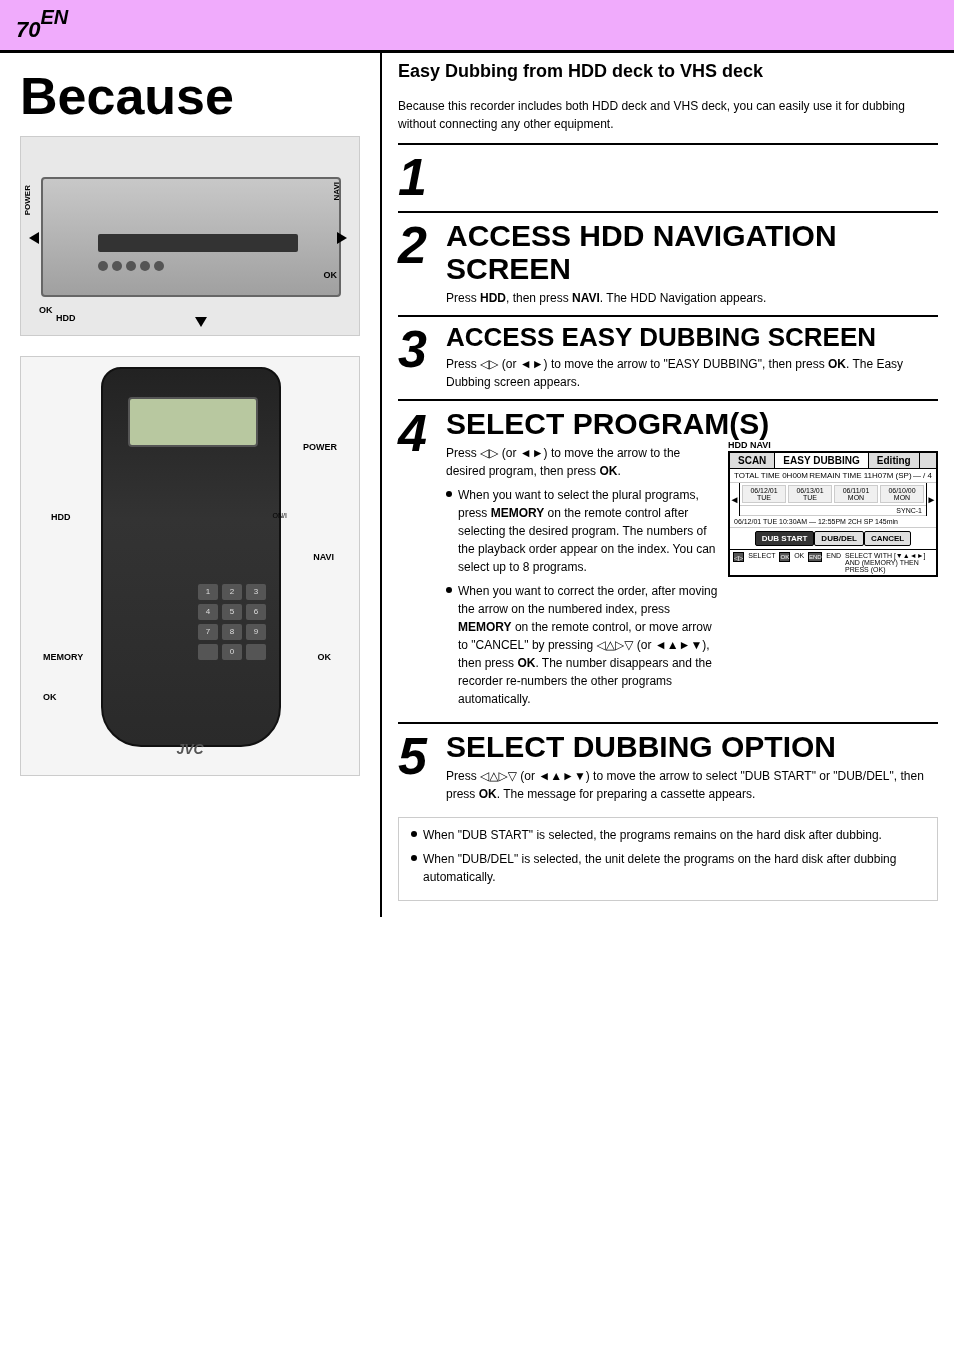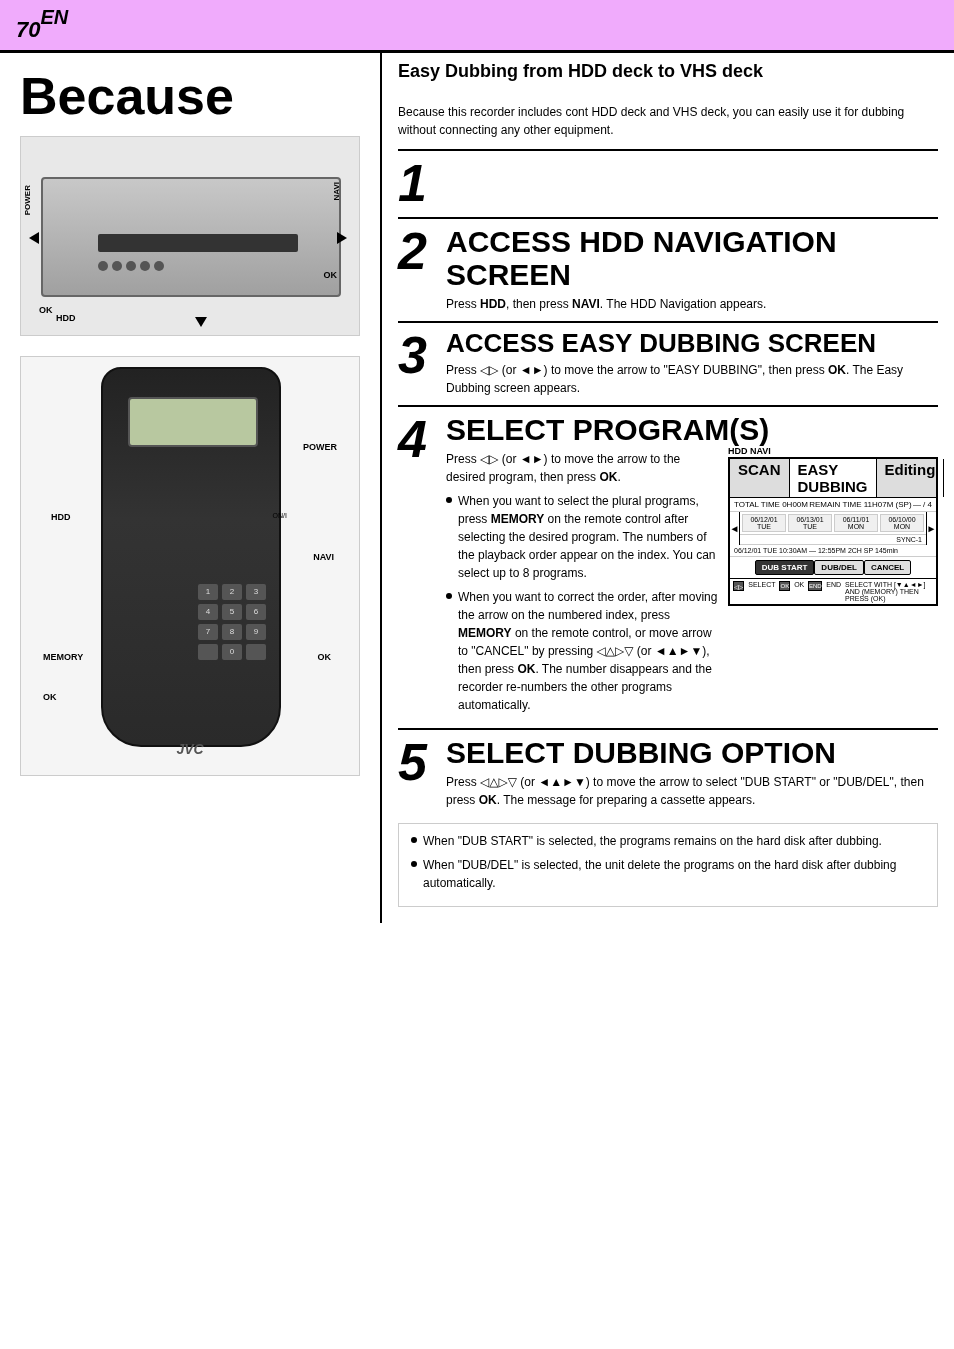--- a/index.html
+++ b/index.html
@@ -303,21 +303,21 @@
     .right-col {
       flex: 1;
       padding: 8px 16px 16px 16px;
       border-left: 2px solid #000;
     }
 
     .section-heading {
       font-size: 18px;
       font-weight: bold;
       color: #000;
-      margin-bottom: 20px;
+      margin-bottom: 14px;
       line-height: 1.2;
     }
 
     .section-desc {
       font-size: 12px;
       color: #000;
       margin-bottom: 10px;
       line-height: 1.5;
     }
 
@@ -383,21 +383,21 @@
       font-size: 9px;
     }
     .hdd-nav-tabs {
       display: flex;
       background: #ddd;
       border-bottom: 1px solid #000;
     }
     .hdd-nav-tab {
       padding: 2px 8px;
       border-right: 1px solid #000;
-      font-size: 15px;
+      font-size: 10px;
       font-weight: bold;
       cursor: pointer;
     }
     .hdd-nav-tab.active {
       background: #fff;
       border-bottom: none;
     }
     .hdd-nav-row {
       display: flex;
       justify-content: space-between;
@@ -579,21 +579,21 @@
       <div class="remote-label-power">POWER</div>
       <div class="remote-label-on">ON/I</div>
       <div class="remote-jvc">JVC</div>
     </div>
 
   </div>
 
   <div class="right-col">
 
     <div class="section-heading">Easy Dubbing from HDD deck to VHS deck</div>
-    <div class="section-desc">Because this recorder includes cont HDD deck and VHS deck, you can easily use it for dubbing without connecting any other equipment.</div>
+    <div class="section-desc">Because this recorder includes both HDD deck and VHS deck, you can easily use it for dubbing without connecting any other equipment.</div>
 
     <div class="step-block">
       <div class="step-num">1</div>
     </div>
 
     <div class="step-block">
       <div class="step-num">2</div>
       <div class="step-content">
         <div class="step-main-title">ACCESS HDD NAVIGATION SCREEN</div>
         <div class="step-body">Press <b>HDD</b>, then press <b>NAVI</b>. The HDD Navigation appears.</div>

